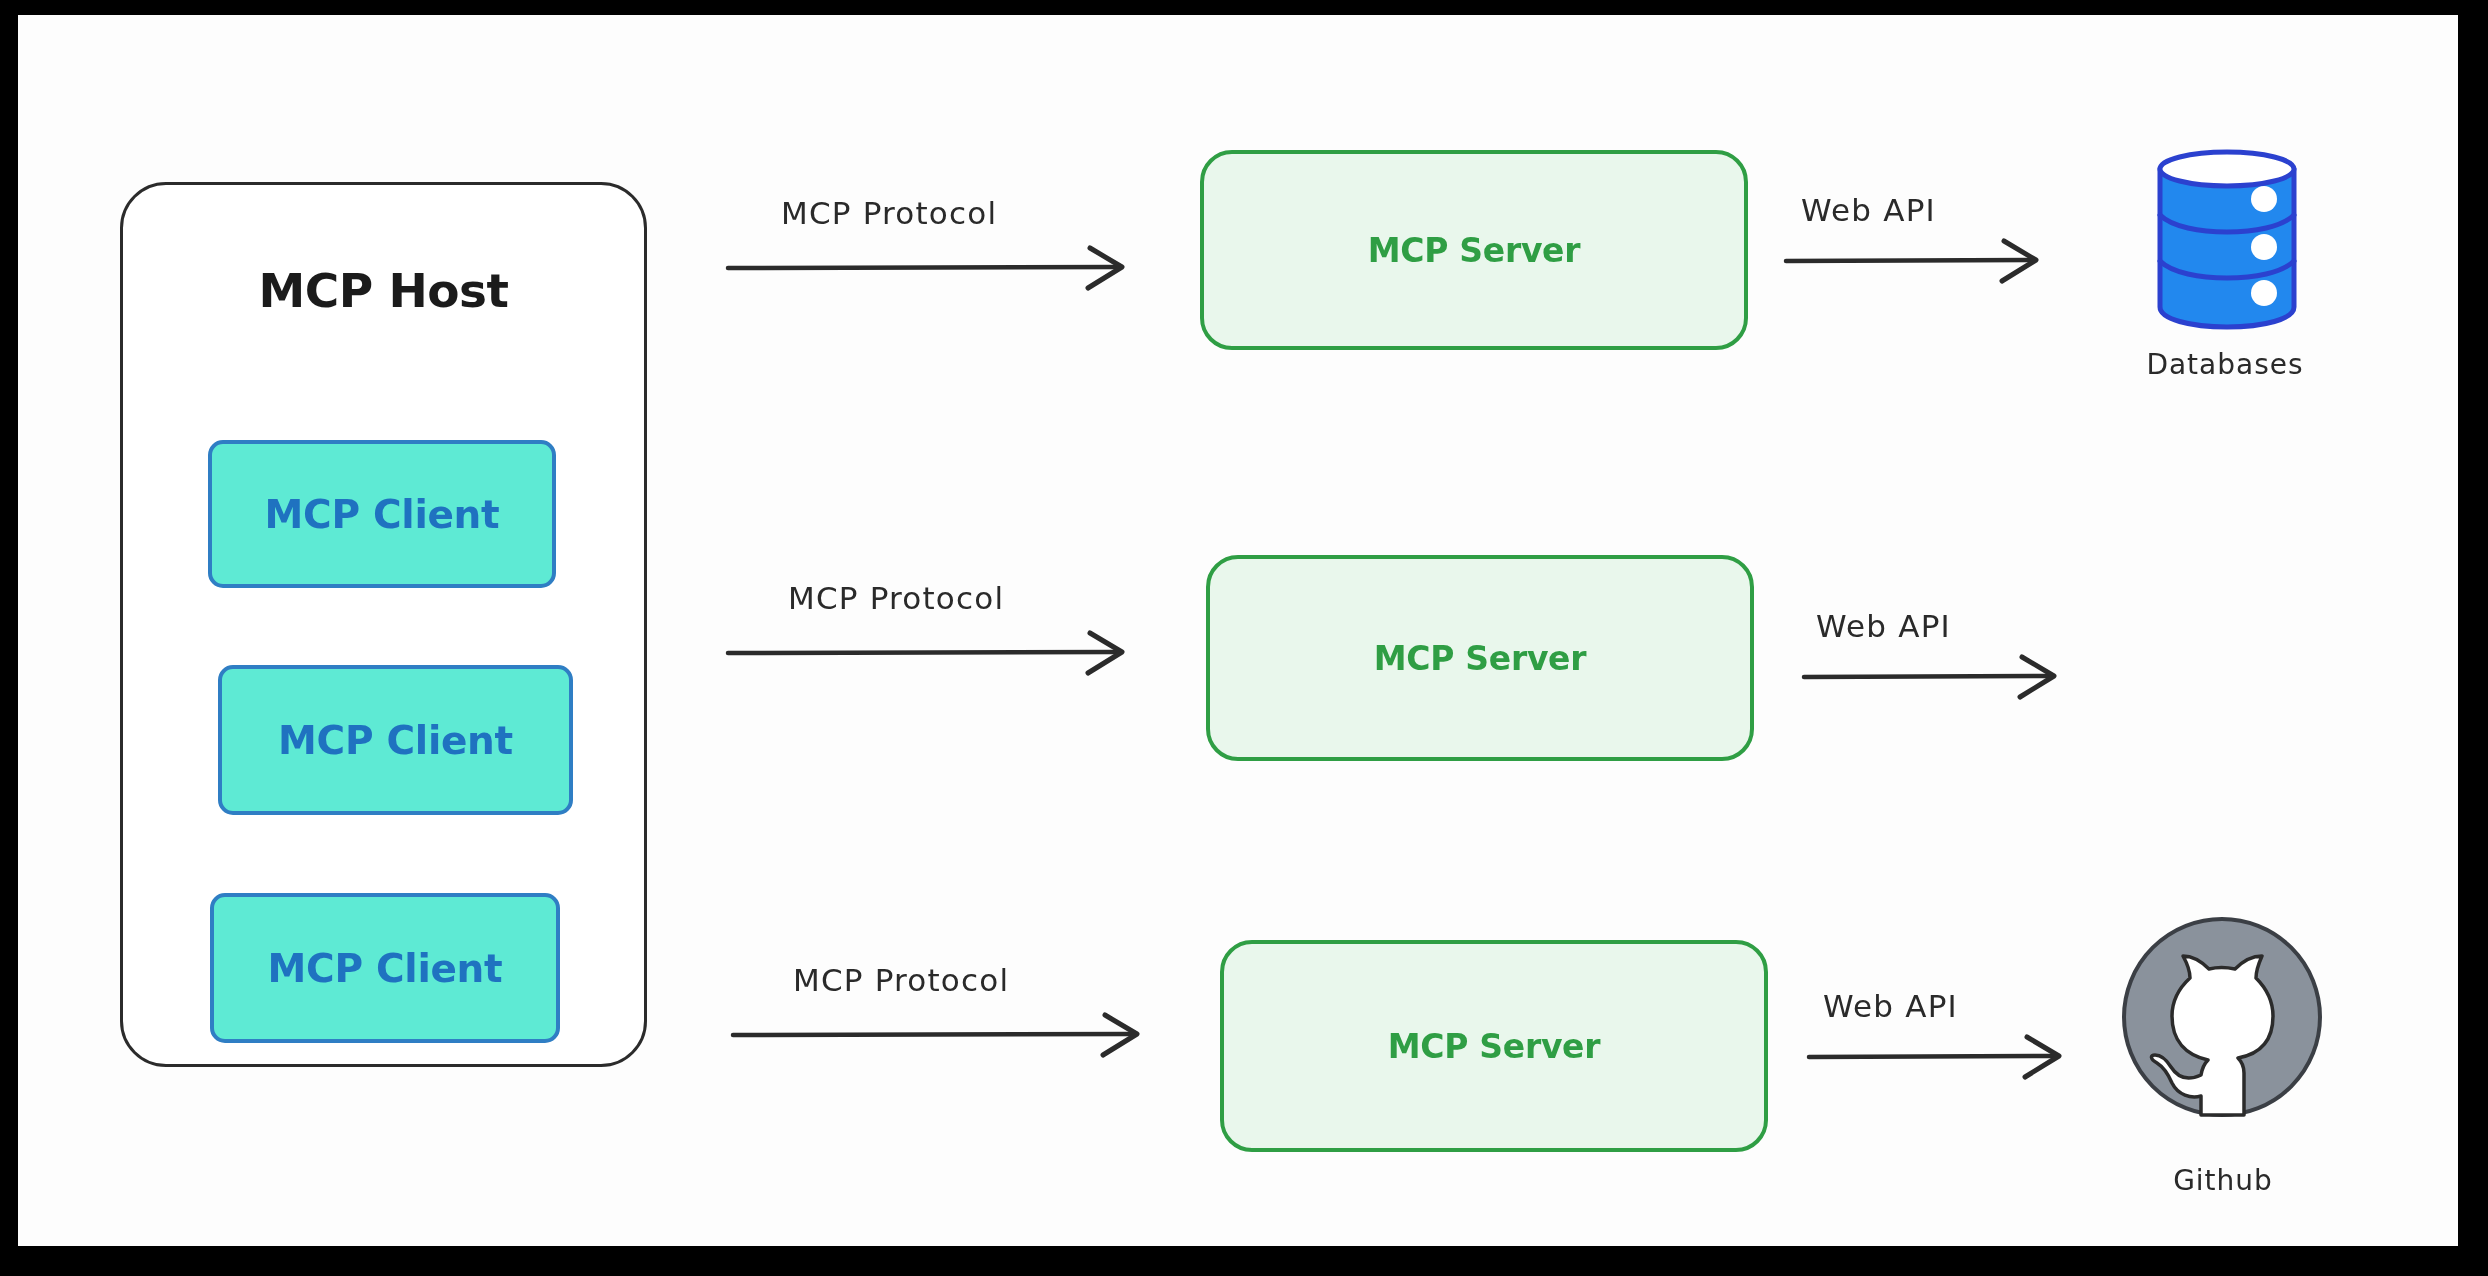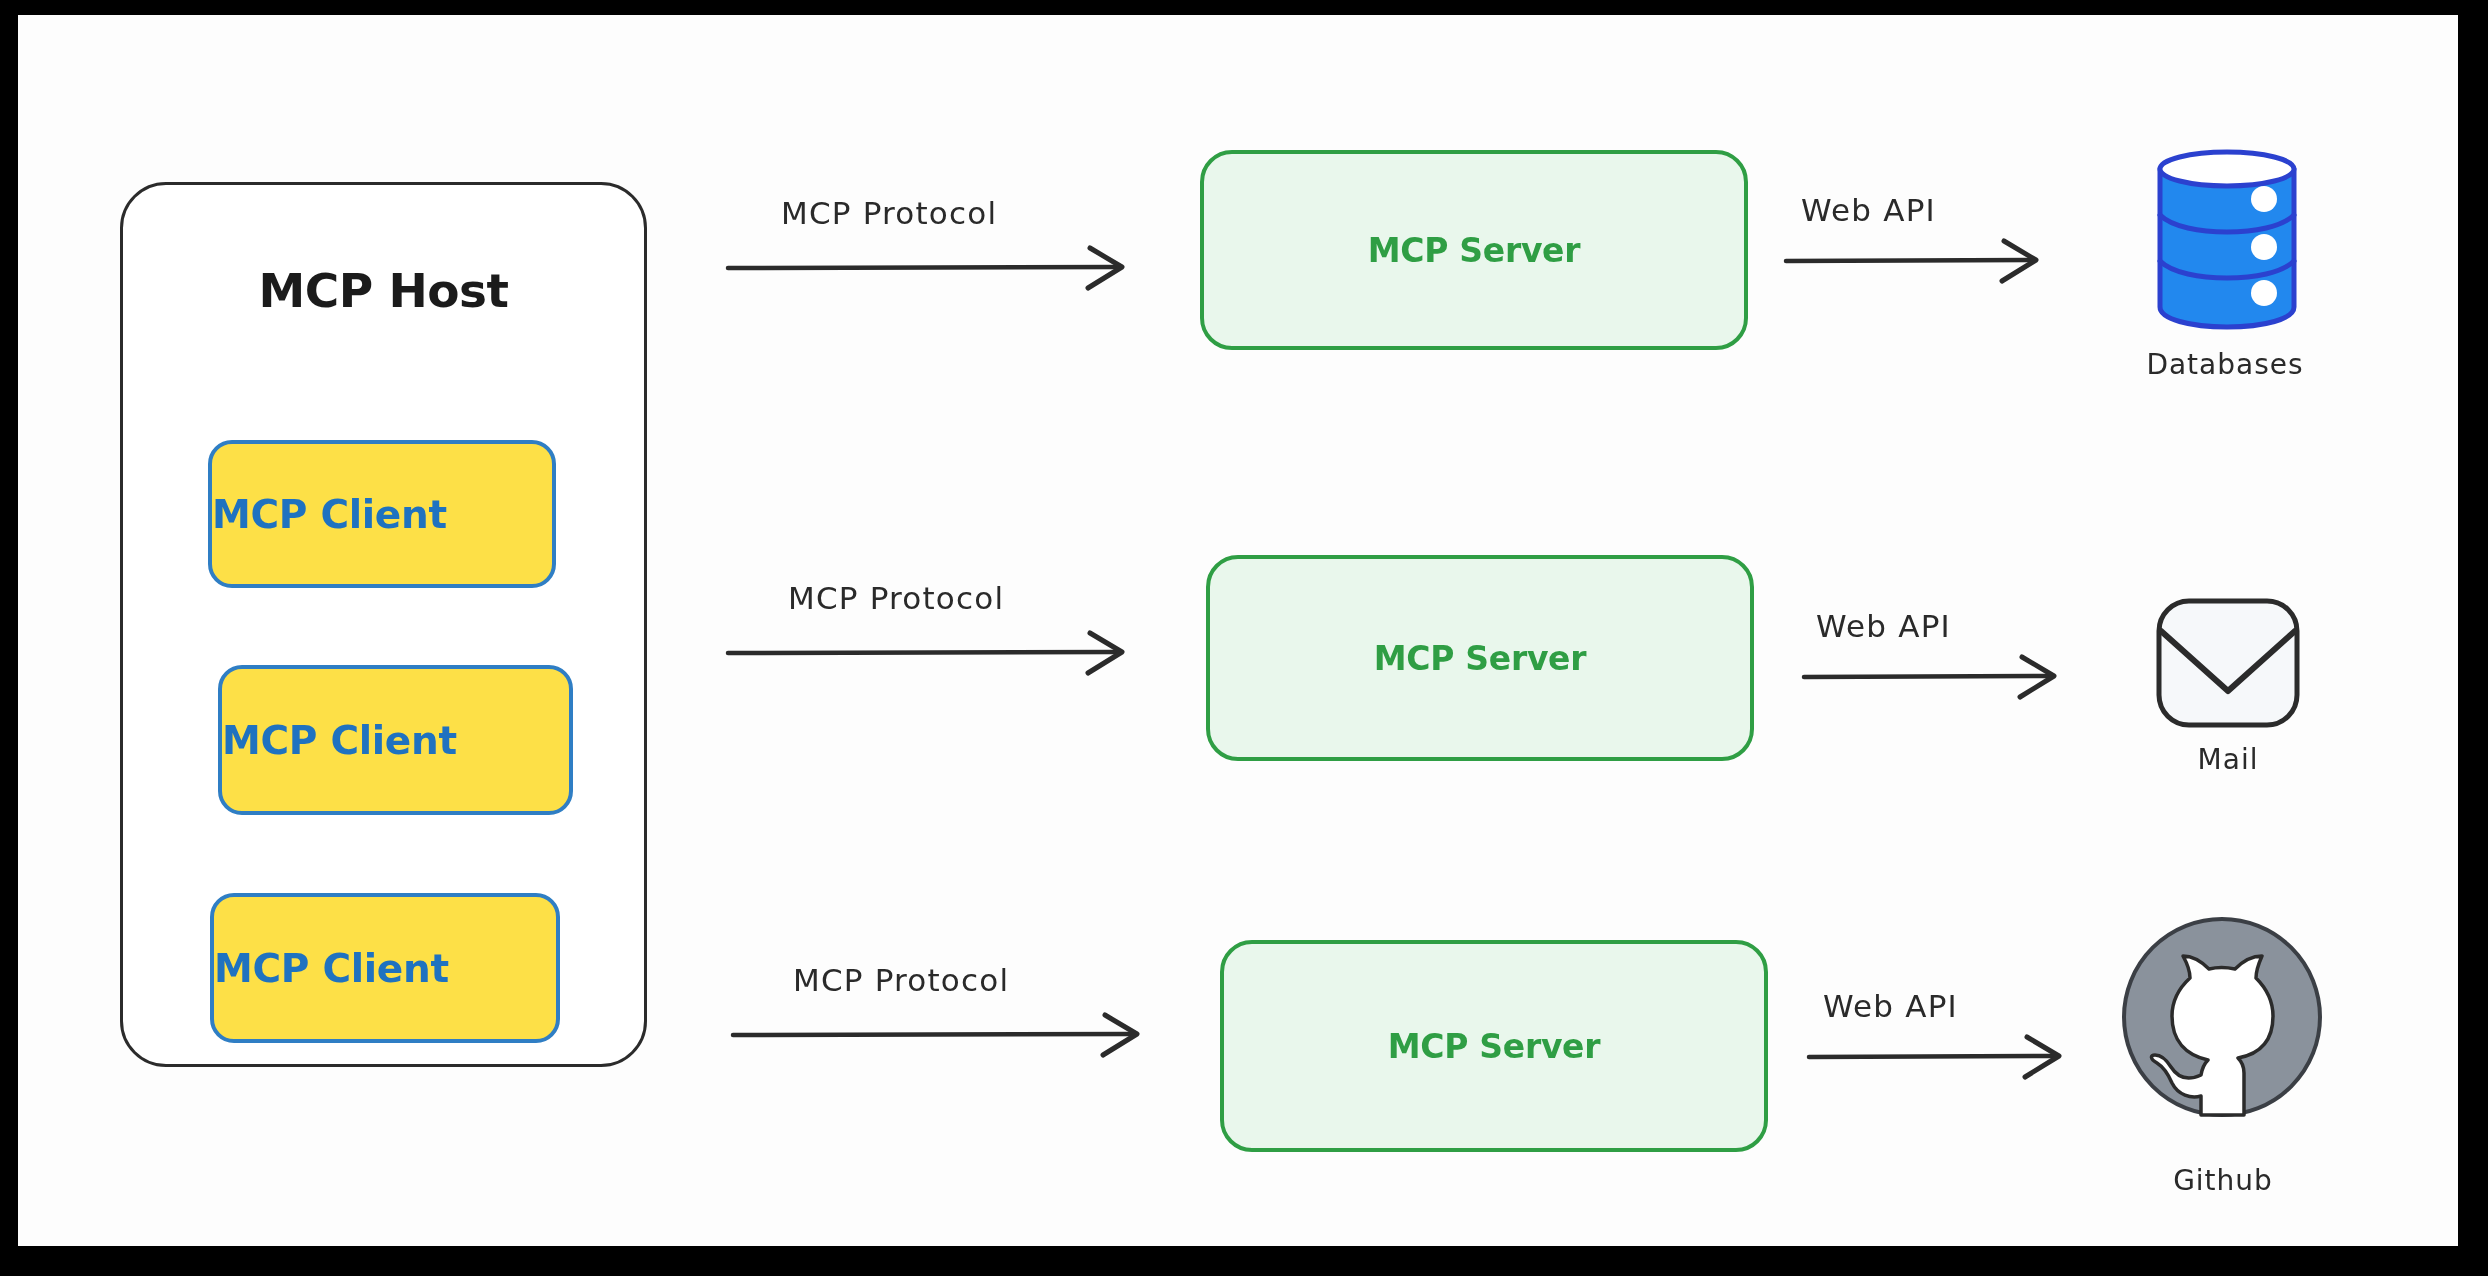--- a/index.html
+++ b/index.html
@@ -53,26 +53,27 @@
     font-family: "DejaVu Sans", sans-serif;
     font-size: 47px;
     font-weight: 900;
     letter-spacing: -0.5px;
     color: #1b1b1b;
   }
 
   
   .client-box {
     position: absolute;
-    background: #fde047;
+    background: #5eead4;
     border: 4px solid #2f7ec4;
-    border-radius: 24px;
+    border-radius: 15px;
     box-sizing: border-box;
     display: flex;
     align-items: center;
+    justify-content: center;
   }
   .client-label {
     font-family: "DejaVu Sans", sans-serif;
     font-size: 39px;
     font-weight: 900;
     letter-spacing: -0.3px;
     color: #1f72c0;
   }
   #client-1 { left: 190px; top: 425px; width: 348px; height: 148px; }
   #client-2 { left: 200px; top: 650px; width: 355px; height: 150px; }
@@ -208,27 +209,20 @@
         <path d="M18,72 C30,84 58,89 85,89 C112,89 140,84 152,72" fill="none" stroke="#2b41cf" stroke-width="5" stroke-linecap="round"></path>
         <path d="M18,118 C30,130 58,135 85,135 C112,135 140,130 152,118" fill="none" stroke="#2b41cf" stroke-width="5" stroke-linecap="round"></path>
 
         <circle cx="122" cy="56" r="13" fill="#ffffff"></circle>
         <circle cx="122" cy="104" r="13" fill="#ffffff"></circle>
         <circle cx="122" cy="150" r="13" fill="#ffffff"></circle>
       </svg>
       <div class="endpoint-label" style="top:205px;">Databases</div>
     </div>
 
-    <div class="endpoint" id="ep-mail">
-      <svg width="150" height="140" viewBox="0 0 150 140" style="position:absolute; left:50px; top:0;">
-        <rect x="6" y="8" width="138" height="124" rx="30" ry="30" fill="#f6f8fa" stroke="#2b2b2b" stroke-width="5"></rect>
-        <path d="M8,38 L75,98 L142,38" fill="none" stroke="#2b2b2b" stroke-width="6" stroke-linecap="round" stroke-linejoin="round"></path>
-      </svg>
-      <div class="endpoint-label" style="top:150px;">Mail</div>
-    </div>
 
     <div class="endpoint" id="ep-github">
       <svg width="205" height="205" viewBox="0 0 205 205" style="position:absolute; left:22px; top:0;">
         <circle cx="102" cy="102" r="98" fill="#8a929c" stroke="#3b3f45" stroke-width="4"></circle>
 
         <path d="M63,41 C68,50 70,57 70,63 C58,74 52,87 52,101
                  C52,126 66,140 88,145
                  C84,149 82,154 81,160
                  C68,166 58,163 51,152
                  C46,144 40,140 35,140

